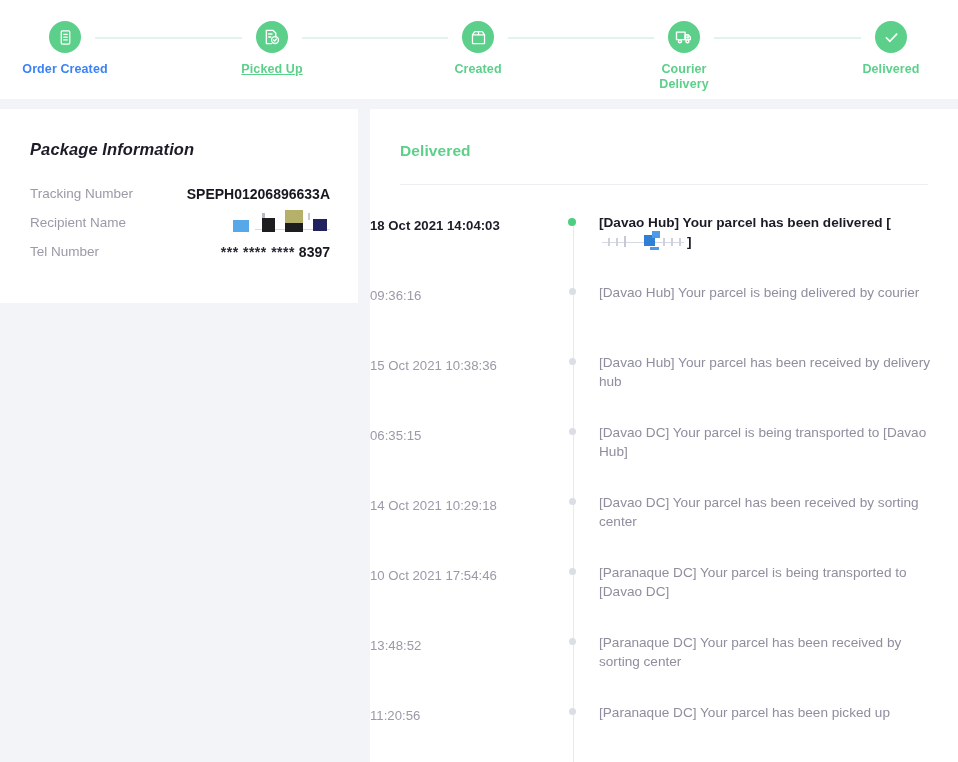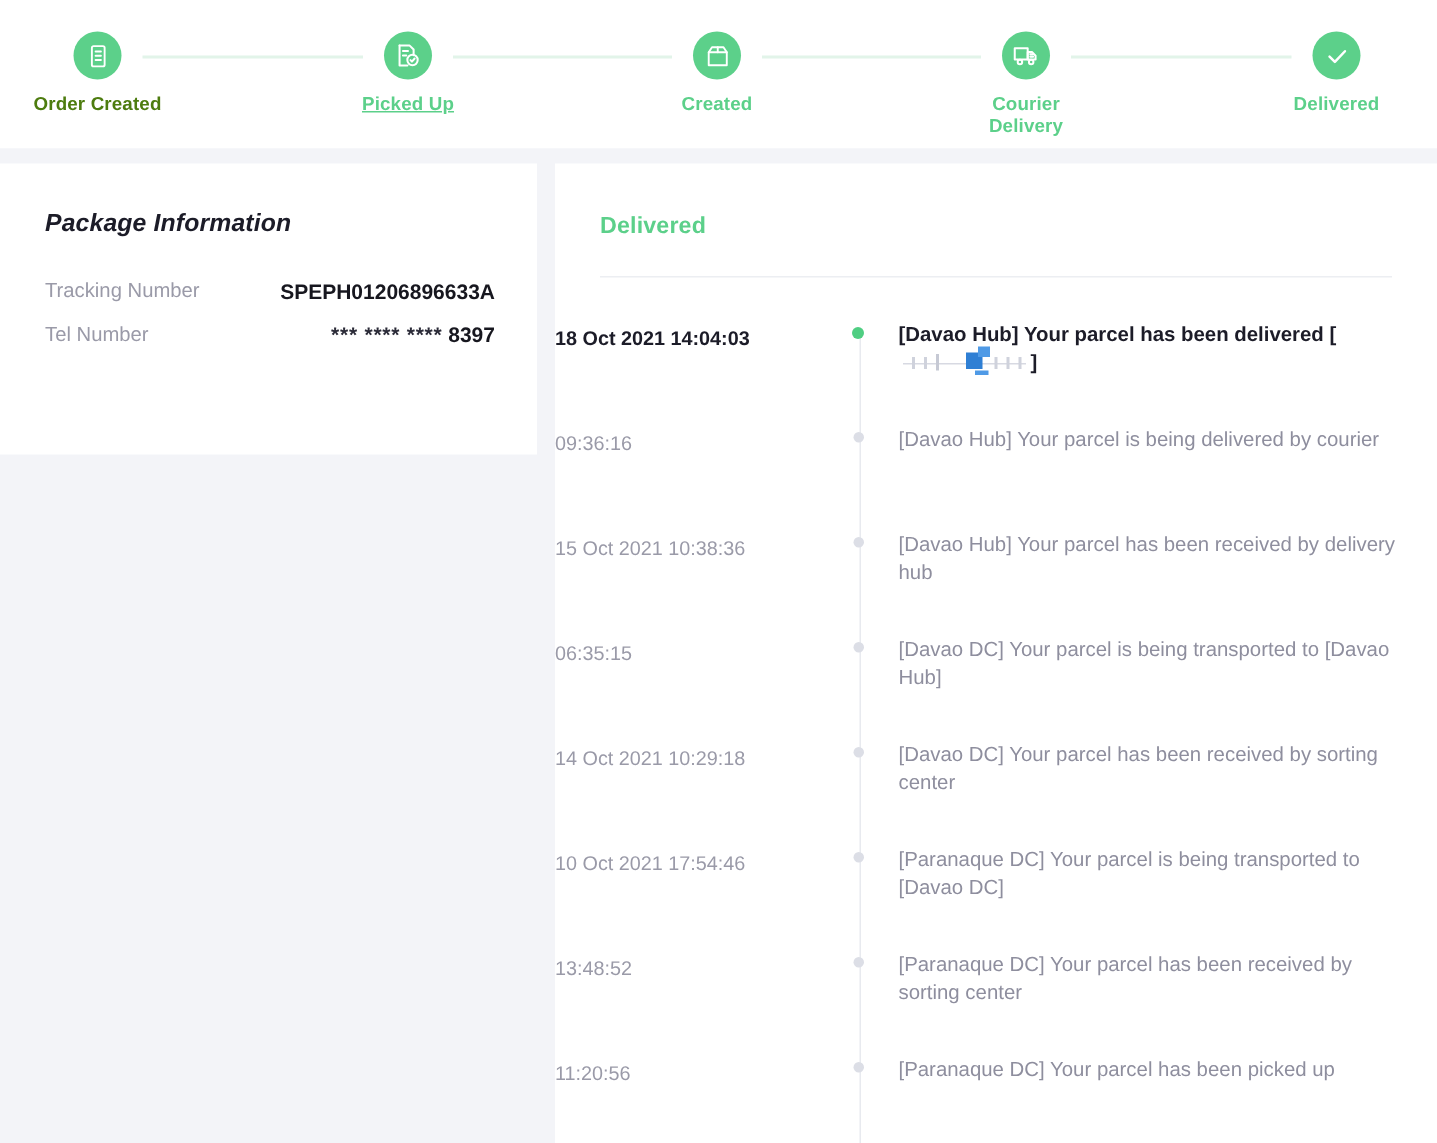--- a/index.html
+++ b/index.html
@@ -278,21 +278,21 @@
   <div class="stepper" id="stepper">
       <div class="step" style="left: 0px;">
         <div class="step-icon" style="background: rgb(92, 208, 138);">
           <svg width="17" height="17" viewBox="0 0 24 24" fill="none" stroke="#ffffff" stroke-width="1.8" stroke-linecap="round" stroke-linejoin="round">
             <rect x="6" y="2.5" width="12" height="19" rx="1.6"></rect>
             <line x1="9.5" y1="7.5" x2="14.5" y2="7.5"></line>
             <line x1="9.5" y1="11.5" x2="14.5" y2="11.5"></line>
             <line x1="9.5" y1="15.5" x2="14.5" y2="15.5"></line>
           </svg>
         </div>
-        <div class="step-label" style="color: #4d7c0f;">Order Created</div>
+        <div class="step-label" style="color: #3b82f6;">Order Created</div>
       </div>
       <div class="connector" style="left: 95px; width: 147px; background: rgb(226, 244, 233);"></div>
       <div class="step" style="left: 207px;">
         <div class="step-icon" style="background: rgb(92, 208, 138);">
           <svg width="18" height="18" viewBox="0 0 24 24" fill="none" stroke="#ffffff" stroke-width="1.8" stroke-linecap="round" stroke-linejoin="round">
             <path d="M4.5 3.2h9l3.5 3.5v5"></path>
             <path d="M4.5 3.2v17.6h7"></path>
             <line x1="7.5" y1="8" x2="12" y2="8"></line>
             <line x1="7.5" y1="12" x2="10.5" y2="12"></line>
             <circle cx="16" cy="16" r="4.6"></circle>
@@ -343,20 +343,33 @@
 
   <div class="pkg-card">
     <div class="pkg-title">Package Information</div>
     <div class="pkg-rows">
 
       <div class="pkg-row">
         <span class="pkg-key">Tracking Number</span>
         <span class="pkg-val">SPEPH01206896633A</span>
       </div>
 
+      <div class="pkg-row">
+        <span class="pkg-key">Recipient Name</span>
+        <span class="redact-name">
+          <i class="rn7"></i>
+            <i class="rn8"></i>
+            <i class="rn3"></i>
+          <i class="rn1"></i>
+            <i class="rn2"></i>
+            <i class="rn4"></i>
+            <i class="rn5"></i>
+            <i class="rn6"></i>
+        </span>
+      </div>
 
       <div class="pkg-row">
         <span class="pkg-key">Tel Number</span>
         <span class="tel-val"><span class="tel-mask">*** **** ****</span> <span>8397</span></span>
       </div>
 
     </div>
   </div>
 
   <div class="track-panel">

